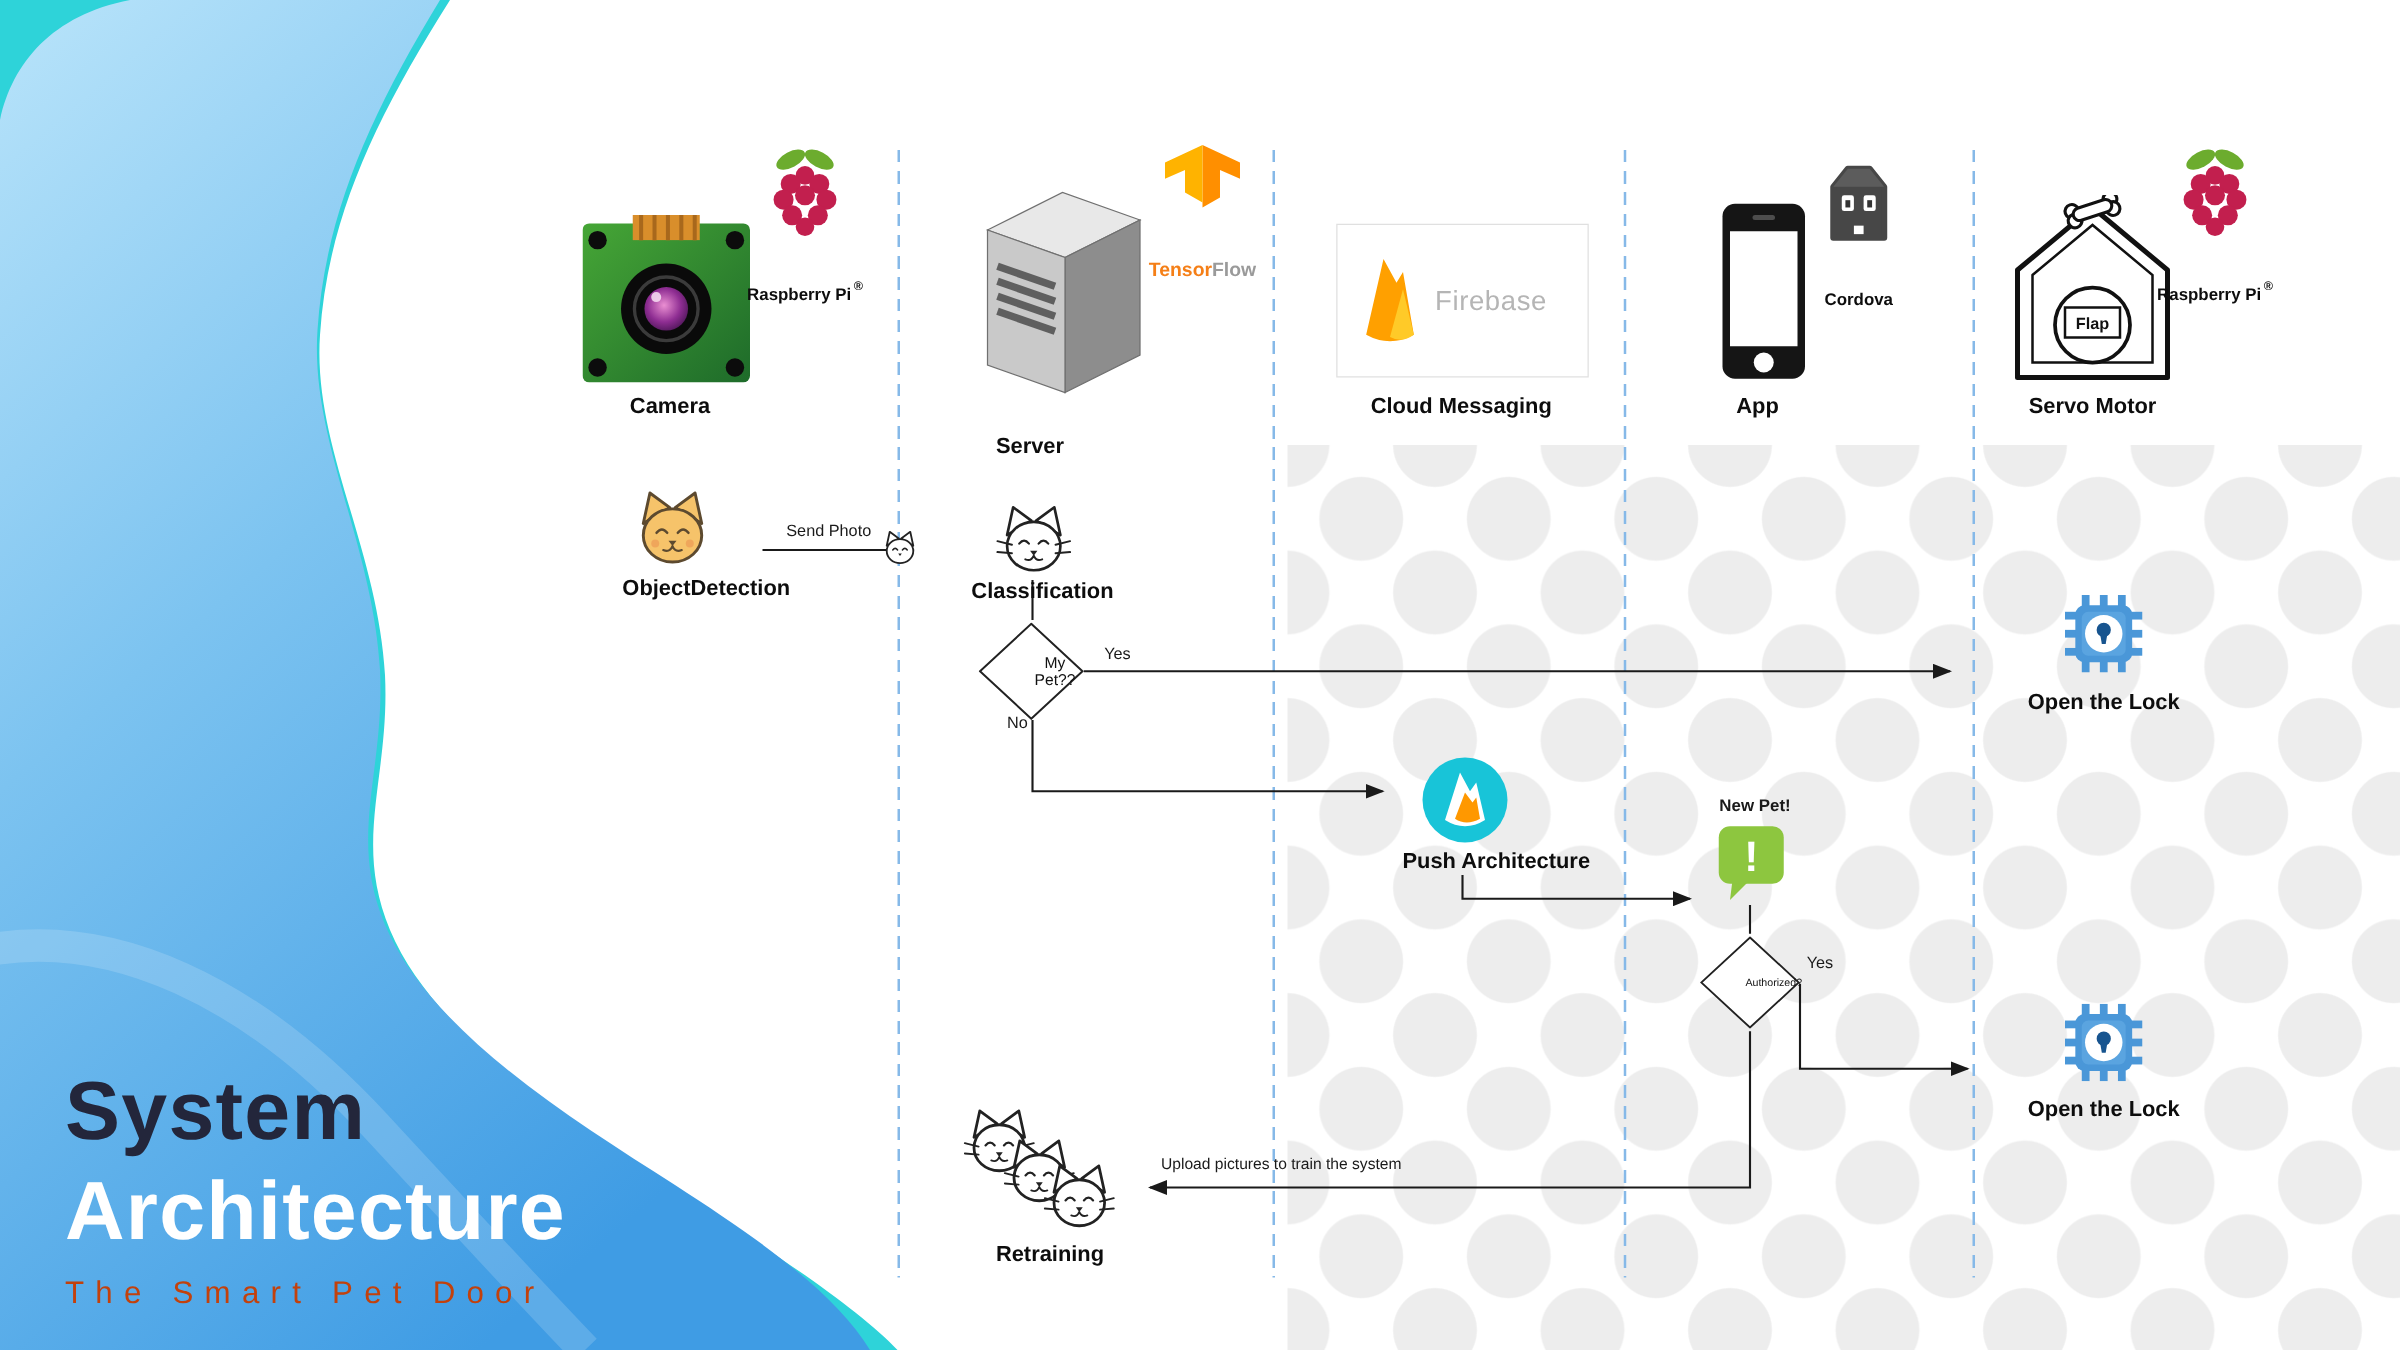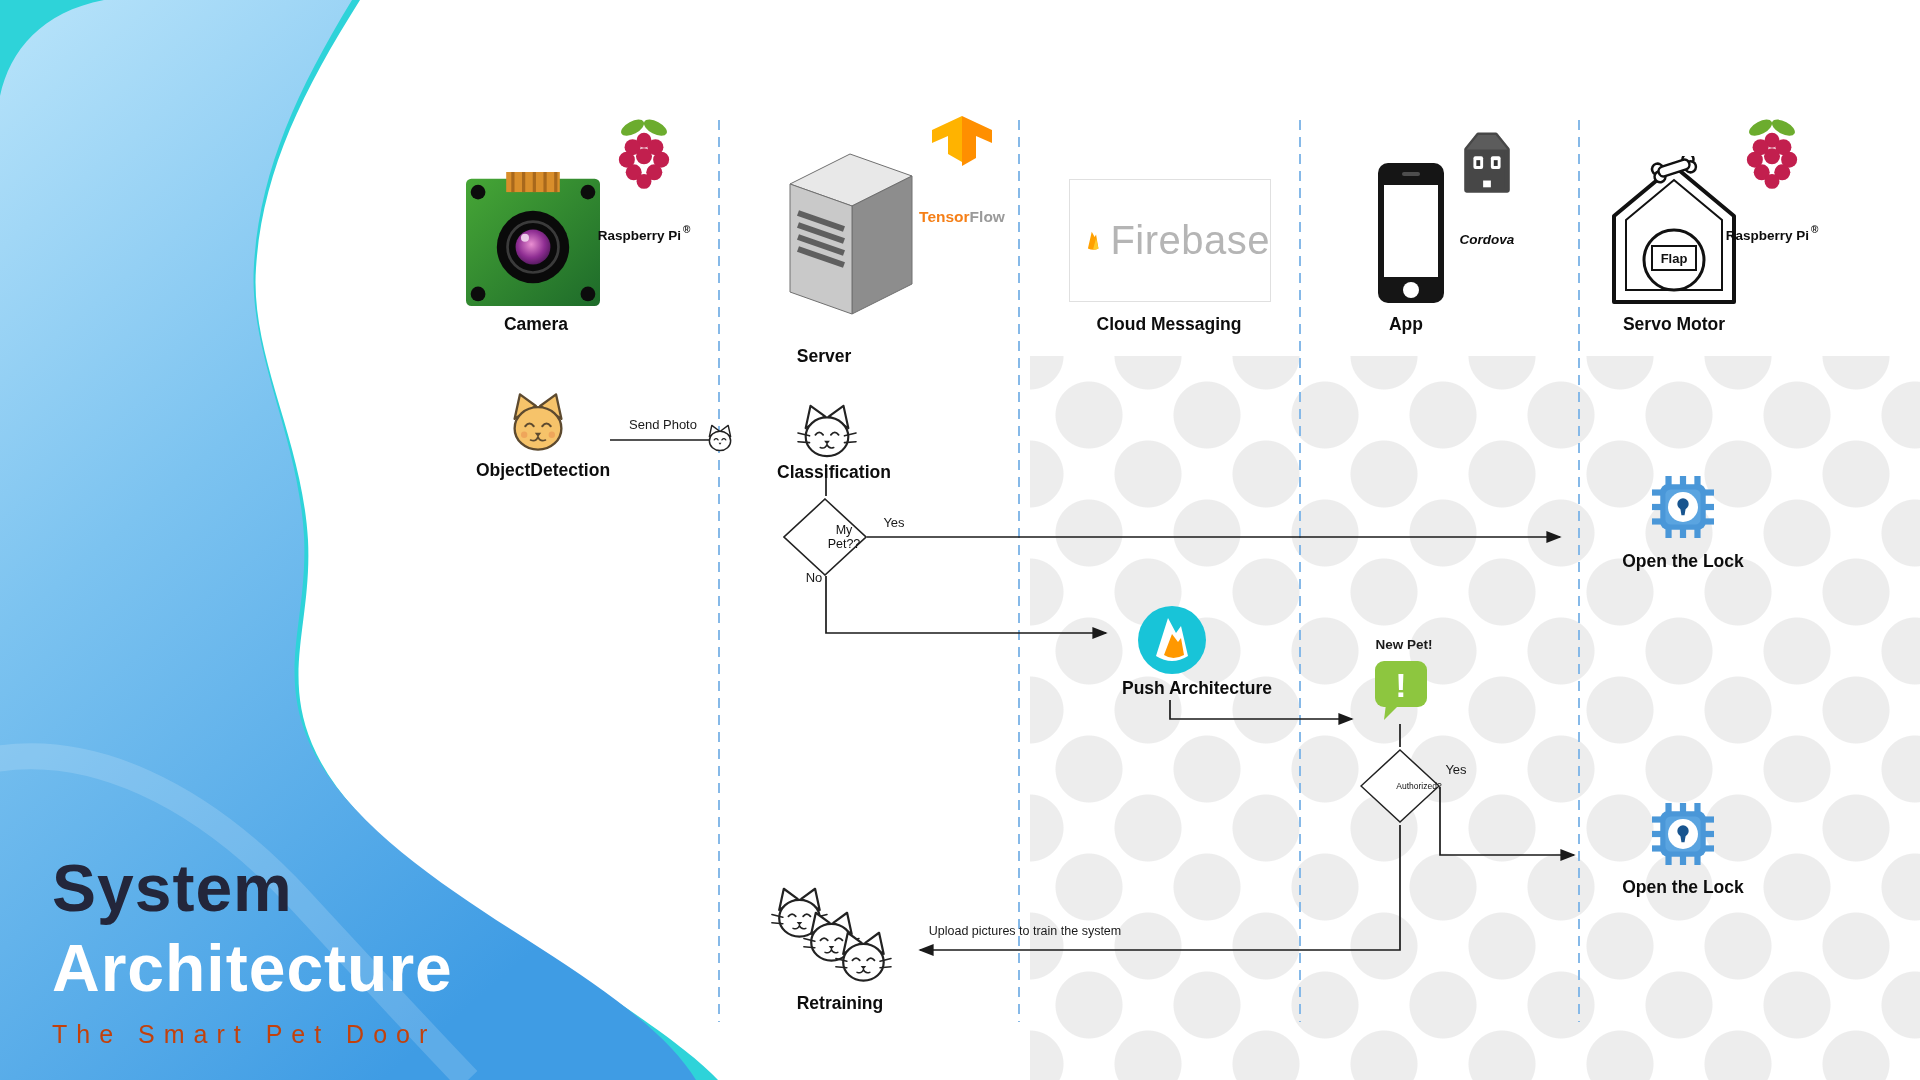--- a/index.html
+++ b/index.html
@@ -37,21 +37,21 @@
   .badge-label{font-weight:bold;font-size:13.5px;color:#0d0d0d;text-align:center;}
   .note{position:absolute;font-size:13px;color:#1a1a1a;z-index:4;text-align:center;}
   .note-sm{position:absolute;font-size:12.5px;color:#1a1a1a;z-index:4;text-align:center;}
   .icon{position:absolute;z-index:4;}
   .badge{position:absolute;z-index:4;display:flex;flex-direction:column;align-items:center;gap:34px;}
   .reg{font-size:10px;vertical-align:top;position:relative;top:-4px;margin-left:2px;font-weight:bold;}
 
   
   .fb-box{position:absolute;left:1069px;top:179px;width:200px;height:121px;background:#fff;
           border:1px solid #e0e0e0;display:flex;align-items:center;z-index:4;}
-  .fb-brand{font-size:40px;color:#b5b5b5;margin-left:10px;letter-spacing:0.5px;}
+  .fb-brand{font-size:22px;color:#b5b5b5;margin-left:10px;letter-spacing:0.5px;}
 
   
   .tf-word{font-size:15.5px;font-weight:bold;margin-top:2px;}
   .tf-a{color:#f57f17;} .tf-b{color:#9a9a9a;}
 
   
   .diamond{position:absolute;z-index:4;display:flex;align-items:center;justify-content:center;}
   .diamond svg{position:absolute;left:0;top:0;}
   .d-label{position:relative;z-index:2;font-size:12.5px;color:#111;text-align:center;padding-left:38px;}
   .d-label.tiny{font-size:8.5px;}
@@ -193,21 +193,21 @@
   </div>
   <div class="label" style="left:1067px;top:314px;width:204px;">Cloud Messaging</div>
 
   <svg class="icon" style="left:1376px;top:160px;" width="70" height="146" viewBox="0 0 70 144">
     <rect x="2" y="2" width="66" height="140" rx="10" fill="#151515"></rect>
     <rect x="8" y="24" width="54" height="92" fill="#fff"></rect>
     <rect x="26" y="11" width="18" height="4" rx="2" fill="#4d4d4d"></rect>
     <circle cx="35" cy="129" r="8" fill="#fff"></circle>
   </svg>
 
-  <div class="badge" style="left:1437px;top:132px;width:100px;font-style:italic;">
+  <div class="badge" style="left:1437px;top:132px;width:100px;">
     <svg width="64" height="66" viewBox="0 0 66 68">
       <polygon points="12,18 24,3 42,3 54,18 54,60 12,60" fill="#474747" stroke="#474747" stroke-width="5" stroke-linejoin="round"></polygon>
       <polygon points="12,18 24,3 42,3 54,18" fill="#5c5c5c"></polygon>
       <rect x="19" y="25" width="10" height="13" rx="2" fill="#fff"></rect>
       <rect x="37" y="25" width="10" height="13" rx="2" fill="#fff"></rect>
       <rect x="22" y="29" width="4" height="6" fill="#333"></rect>
       <rect x="40" y="29" width="4" height="6" fill="#333"></rect>
       <rect x="29" y="50" width="8" height="7" fill="#fff"></rect>
     </svg>
     <div class="badge-label">Cordova</div>
@@ -254,21 +254,21 @@
   <svg class="icon" style="left:504px;top:390px;" width="68" height="64" viewBox="0 0 64 58">
     <polygon points="10,26 15,3 30,14" fill="#f6c36a" stroke="#5d4a2f" stroke-width="2.2" stroke-linejoin="round"></polygon>
     <polygon points="54,26 49,3 34,14" fill="#f6c36a" stroke="#5d4a2f" stroke-width="2.2" stroke-linejoin="round"></polygon>
     <ellipse cx="32" cy="35" rx="22" ry="20" fill="#f6c36a" stroke="#5d4a2f" stroke-width="2.2"></ellipse>
     <path d="M20,33 q4,-5 8,0 M36,33 q4,-5 8,0" stroke="#5d4a2f" stroke-width="1.9" fill="none" stroke-linecap="round"></path>
     <circle cx="19" cy="41" r="3" fill="#ee9f58" opacity="0.8"></circle>
       <circle cx="45" cy="41" r="3" fill="#ee9f58" opacity="0.8"></circle>
     <polygon points="29,39 35,39 32,43" fill="#5d4a2f"></polygon>
     <path d="M32,43 q-2,5 -7,3 M32,43 q2,5 7,3" stroke="#5d4a2f" stroke-width="1.6" fill="none" stroke-linecap="round"></path>
   </svg>
-  <div class="label" style="left:443px;top:460px;width:200px;">ObjectDetection</div>
+  <div class="label" style="left:465px;top:460px;width:200px;">ObjectDetection</div>
 
   <div class="note" style="left:608px;top:417px;width:110px;">Send Photo</div>
   <svg class="icon" style="left:704px;top:424px;" width="32" height="28" viewBox="0 0 64 58">
     <polygon points="10,26 15,3 30,14" fill="#fff" stroke="#222" stroke-width="3" stroke-linejoin="round"></polygon>
     <polygon points="54,26 49,3 34,14" fill="#fff" stroke="#222" stroke-width="3" stroke-linejoin="round"></polygon>
     <ellipse cx="32" cy="35" rx="22" ry="20" fill="#fff" stroke="#222" stroke-width="3"></ellipse>
     <path d="M20,33 q4,-5 8,0 M36,33 q4,-5 8,0" stroke="#222" stroke-width="2.6" fill="none" stroke-linecap="round"></path>
     <polygon points="29,39 35,39 32,43" fill="#222"></polygon>
   </svg>
 

